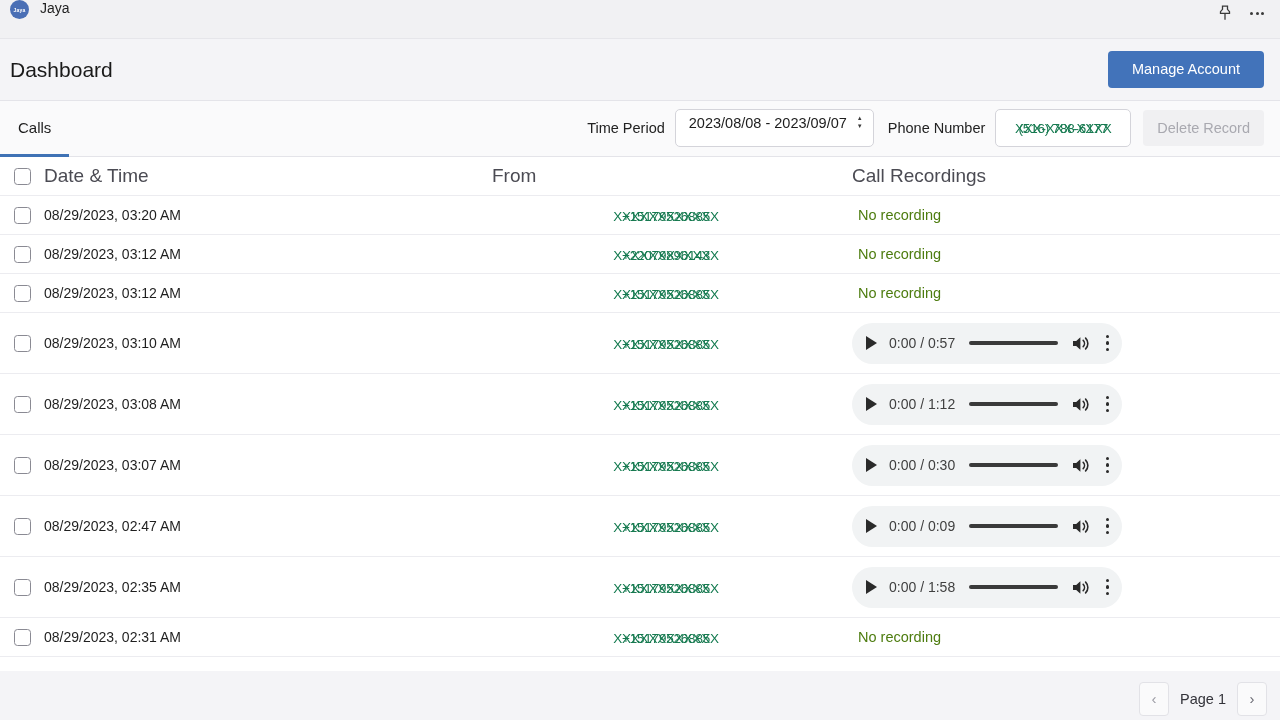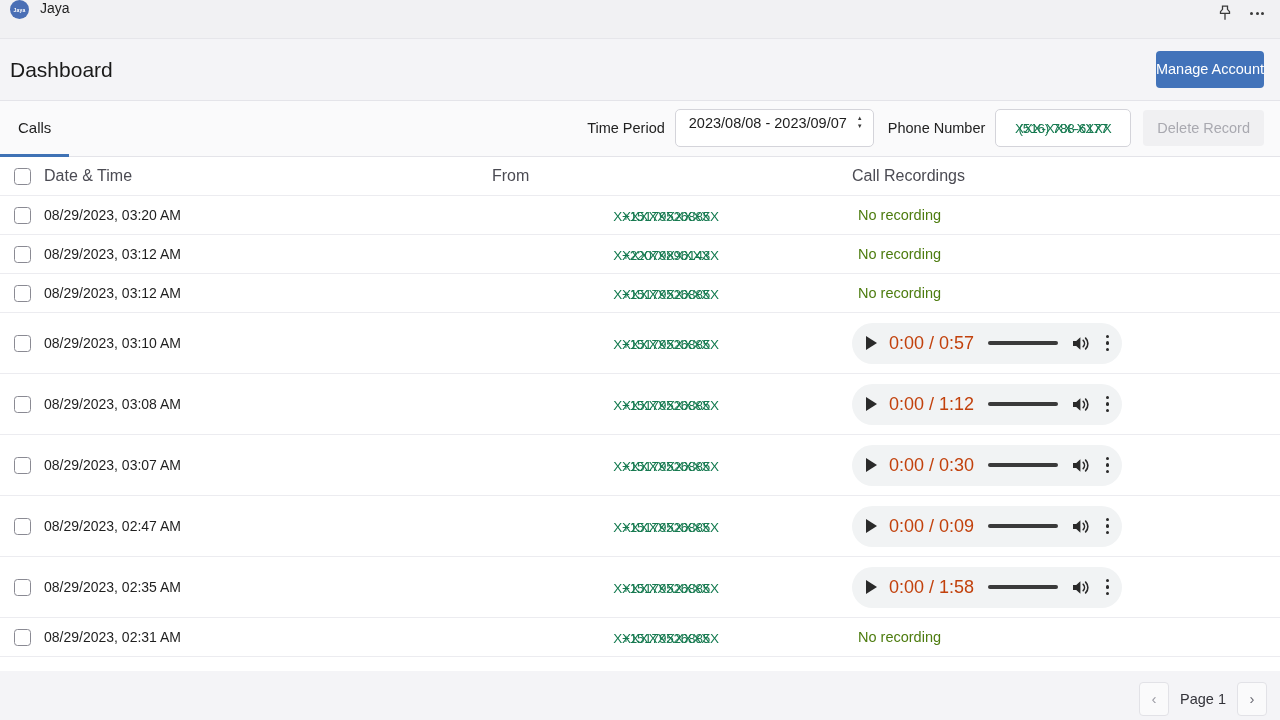--- a/index.html
+++ b/index.html
@@ -53,21 +53,21 @@
   }
   .page-title { font-size: 21px; color: #1a1a1a; font-weight: 400; }
   .page-head-spacer { flex: 1; }
   .btn-primary {
     background: #4273ba;
     color: #fff;
     border: none;
     border-radius: 4px;
     font-size: 14.5px;
     font-family: inherit;
-    padding: 11px 0;
+    padding: 11px 24px;
     cursor: pointer;
     line-height: 1;
   }
 
   
   .toolbar {
     height: 56px;
     background: #fafafb;
     display: flex; align-items: flex-end;
     padding: 0 16px 0 0;
@@ -173,21 +173,21 @@
     width: 17px; height: 17px;
     border: 1.6px solid #8a8a93;
     border-radius: 3.5px;
     background: #fff;
     cursor: pointer;
   }
   .c-date { width: 436px; flex: none; font-size: 14px; color: #1f1f1f; }
   .c-from { width: 372px; flex: none; text-align: center; }
   .c-rec  { flex: 1; }
   .thead .c-date, .thead .c-from, .thead .c-rec {
-    font-size: 16px; color: #4b4b53;
+    font-size: 19px; color: #4b4b53;
   }
   .thead .c-from { text-align: left; padding-left: 12px; }
   .trow.h40 { height: 39px; }
   .trow.h61 { height: 61px; }
   .no-rec { font-size: 14.5px; color: #4d7c0f; padding-left: 6px; }
 
   
   .player {
     background: #f1f3f4;
     border-radius: 26px;
@@ -199,22 +199,22 @@
   }
   .play-tri {
     width: 0; height: 0;
     border-left: 11px solid #2a2a2a;
     border-top: 7px solid transparent;
     border-bottom: 7px solid transparent;
     cursor: pointer;
     flex: none;
   }
   .ptime {
-    font-size: 18px;
-    color: #c2410c;
+    font-size: 14px;
+    color: #404040;
     margin-left: 12px;
     white-space: nowrap;
   }
   .pbar {
     flex: 1;
     height: 3.5px;
     background: #3a3a3a;
     border-radius: 2px;
     margin: 0 14px;
     cursor: pointer;

